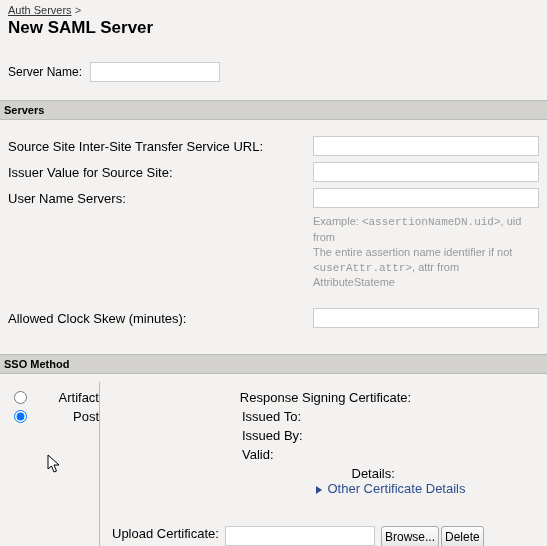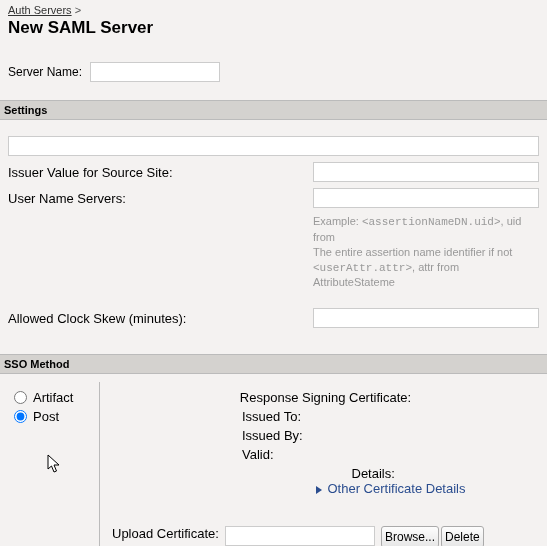--- a/index.html
+++ b/index.html
@@ -79,20 +79,21 @@
     width: 92px;
     border-right: 1px solid #bbb;
     padding: 8px 0;
     min-height: 200px;
   }
   .sso-left .radio-row {
     display: flex;
     align-items: center;
     margin-bottom: 4px;
     padding-left: 6px;
+    justify-content: space-between;
   }
   .sso-left .radio-row input { margin-right: 6px; }
   .sso-left .radio-row span { font-size: 13px; }
   .sso-right { flex: 1; padding: 8px 0 0 12px; }
   .cert-header { font-size: 13px; margin-bottom: 4px; text-align: center; }
   .cert-lines { margin-left: 130px; }
   .cert-line { font-size: 13px; margin-bottom: 4px; }
   .details-row {
     display: flex;
     align-items: center;
@@ -152,24 +153,25 @@
     <a href="#">Auth Servers</a>
     <span>&gt;</span>
   </div>
   <h1>New SAML Server</h1>
 
   <div class="form-row server-name-row">
     <label>Server Name:</label>
     <input type="text" value="" style="">
   </div>
 
-  <div class="section-head">Settings</div>
+  <div class="section-head">Servers</div>
 
   <div class="settings-block">
     <div class="settings-row">
+      <label>Source Site Inter-Site Transfer Service URL:</label>
       <input type="text" value="" style="">
     </div>
     <div class="settings-row">
       <label>Issuer Value for Source Site:</label>
       <input type="text" value="" style="">
     </div>
     <div class="settings-row">
       <label>User Name Servers:</label>
       <input type="text" value="" style="">
     </div>

